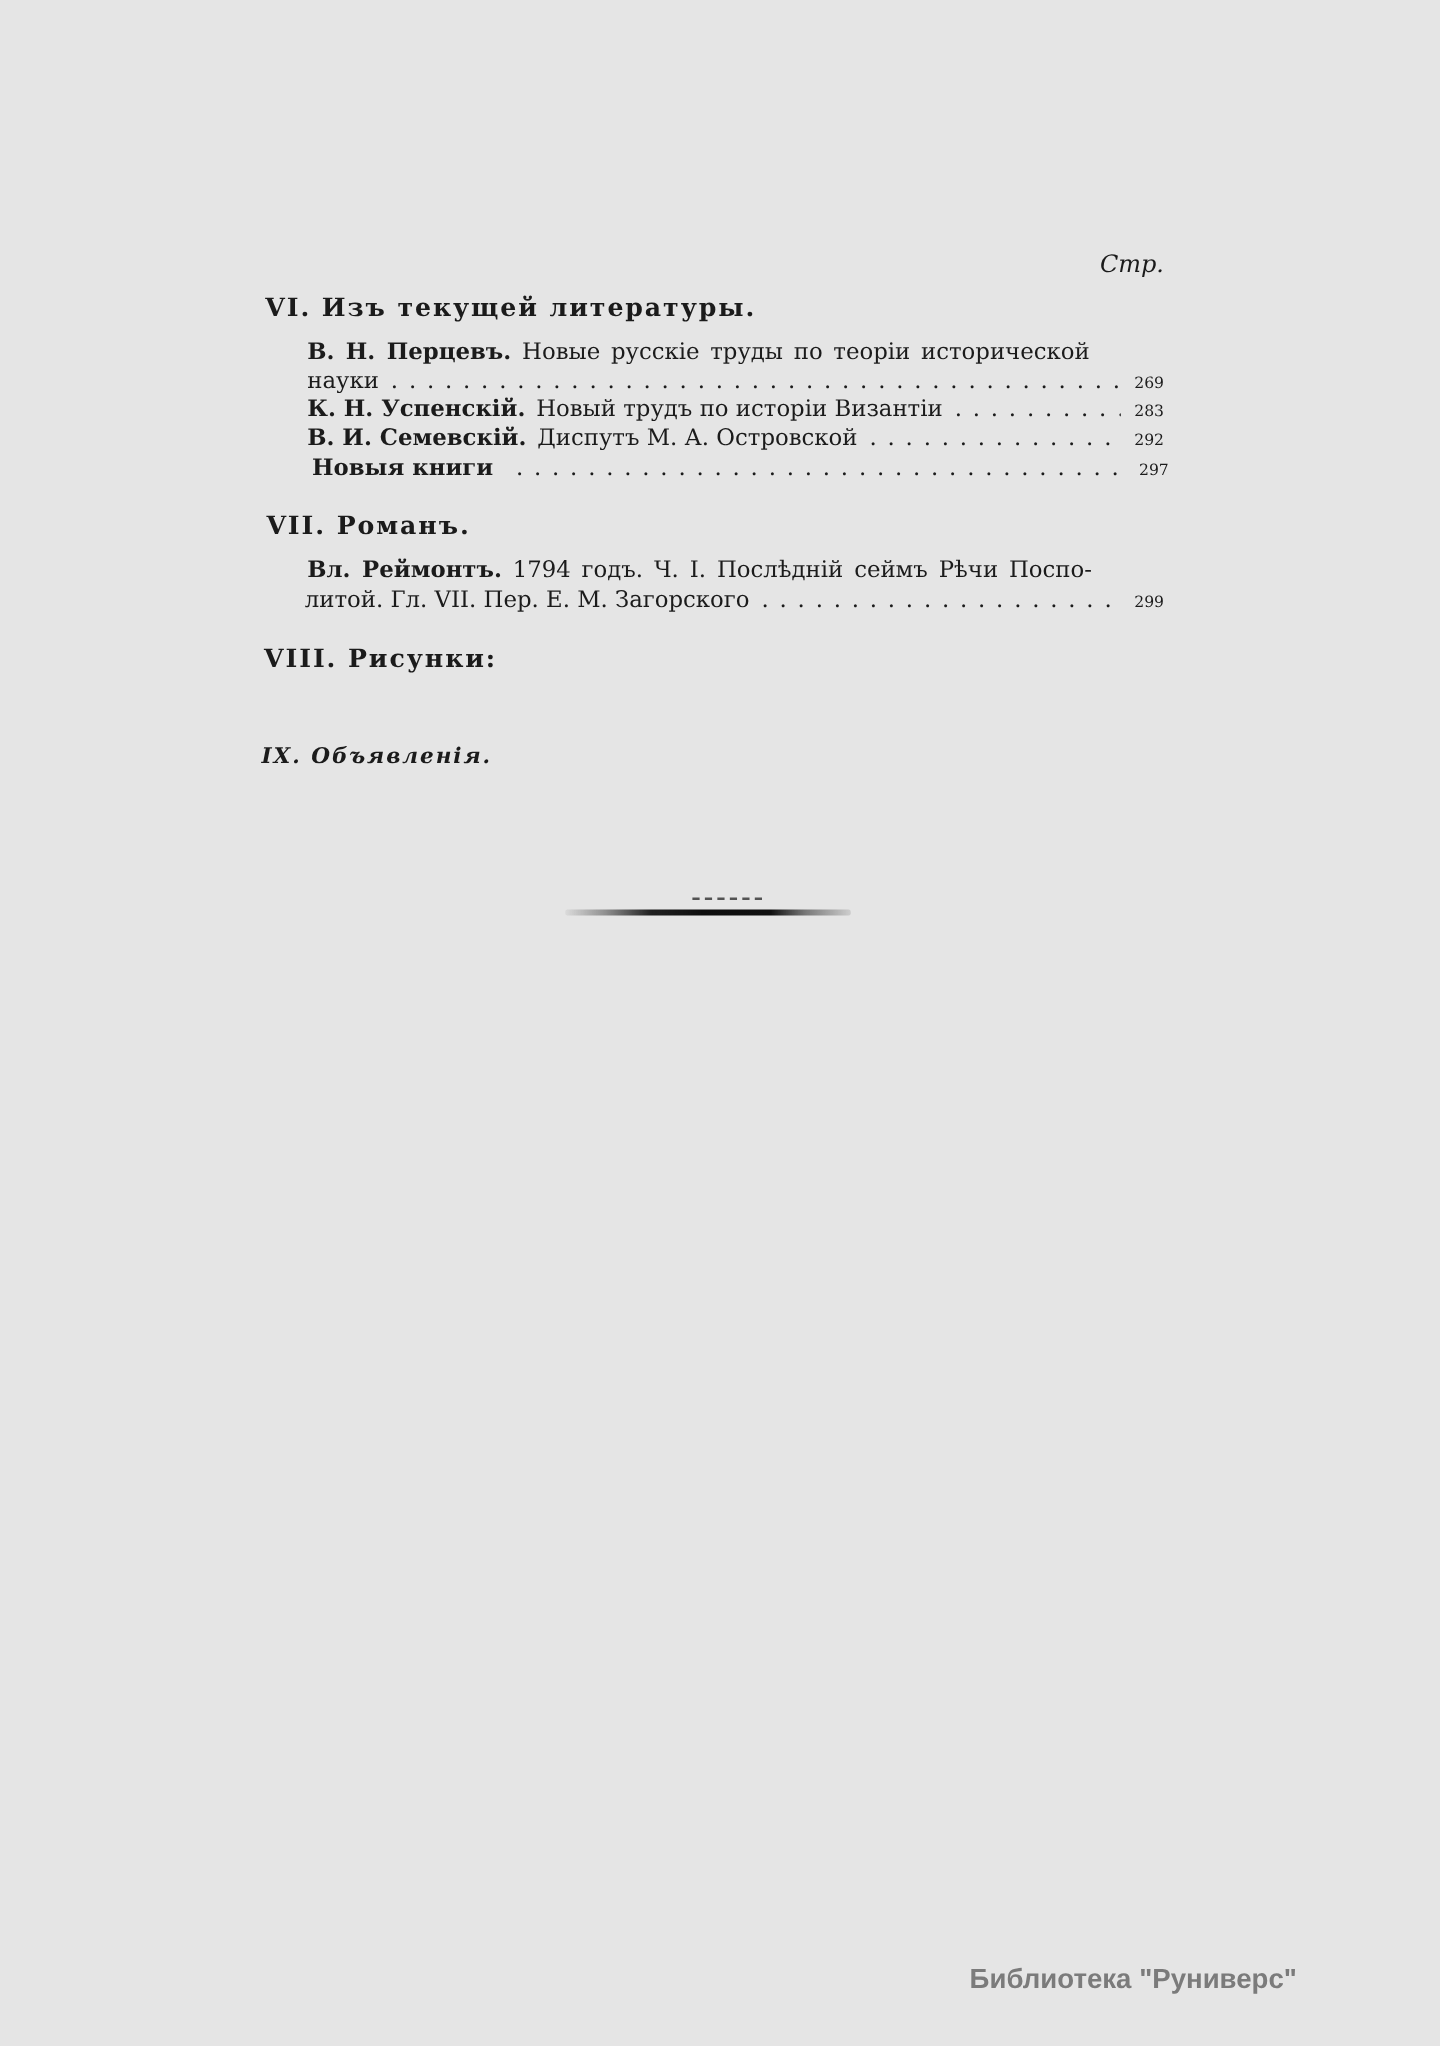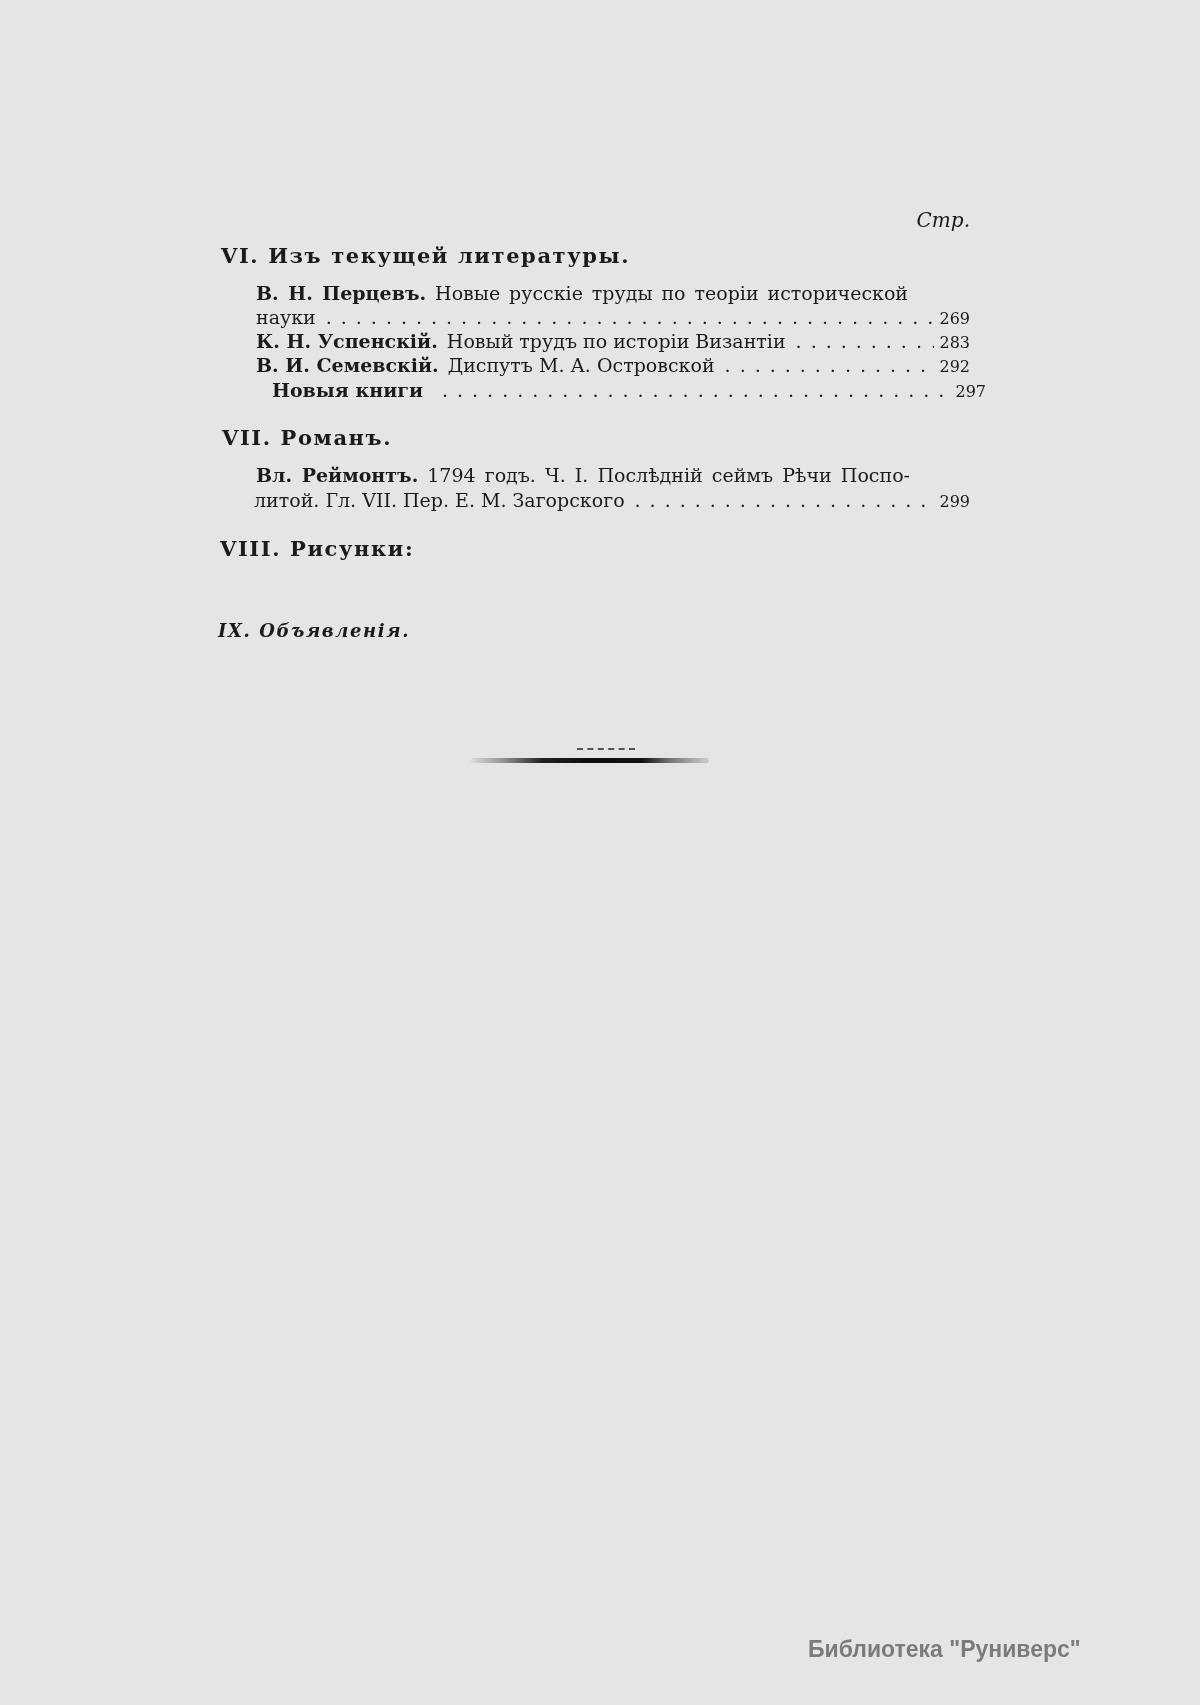--- a/index.html
+++ b/index.html
@@ -43,38 +43,38 @@
   .v7l1  { left: 256px; top: 464px; width: 654px; }
 
   .row {
     display: flex;
     align-items: baseline;
     white-space: nowrap;
   }
   .r-nauki    { left: 256px; top: 306px; width: 714px; }
   .r-uspenski { left: 256px; top: 330px; width: 714px; }
   .r-semevski { left: 256px; top: 354px; width: 714px; }
-  .r-novyia   { left: 272px; top: 379px; width: 714px; }
+  .r-novyia   { left: 260px; top: 379px; width: 714px; }
   .r-v7l2     { left: 254px; top: 489px; width: 716px; }
 
   .author { font-weight: bold; margin-right: 9px; text-align: right; }
   .leader {
     flex: 1 1 auto;
     overflow: hidden;
     white-space: nowrap;
     letter-spacing: 9px;
     padding-left: 10px;
     padding-right: 4px;
     font-size: 19px;
   }
   .pagenum {
     flex: 0 0 auto;
     min-width: 36px;
     text-align: right;
-    font-size: 16px;
+    font-size: 13px;
   }
 
   .plainline { left: 257px; top: 573px; font-size: 19px; white-space: nowrap; }
 
   
   .smudge-dashes {
     left: 577px; top: 748px; width: 58px; height: 0;
     border-top: 2px dashed #3a3a3a;
     opacity: 0.85;
   }

